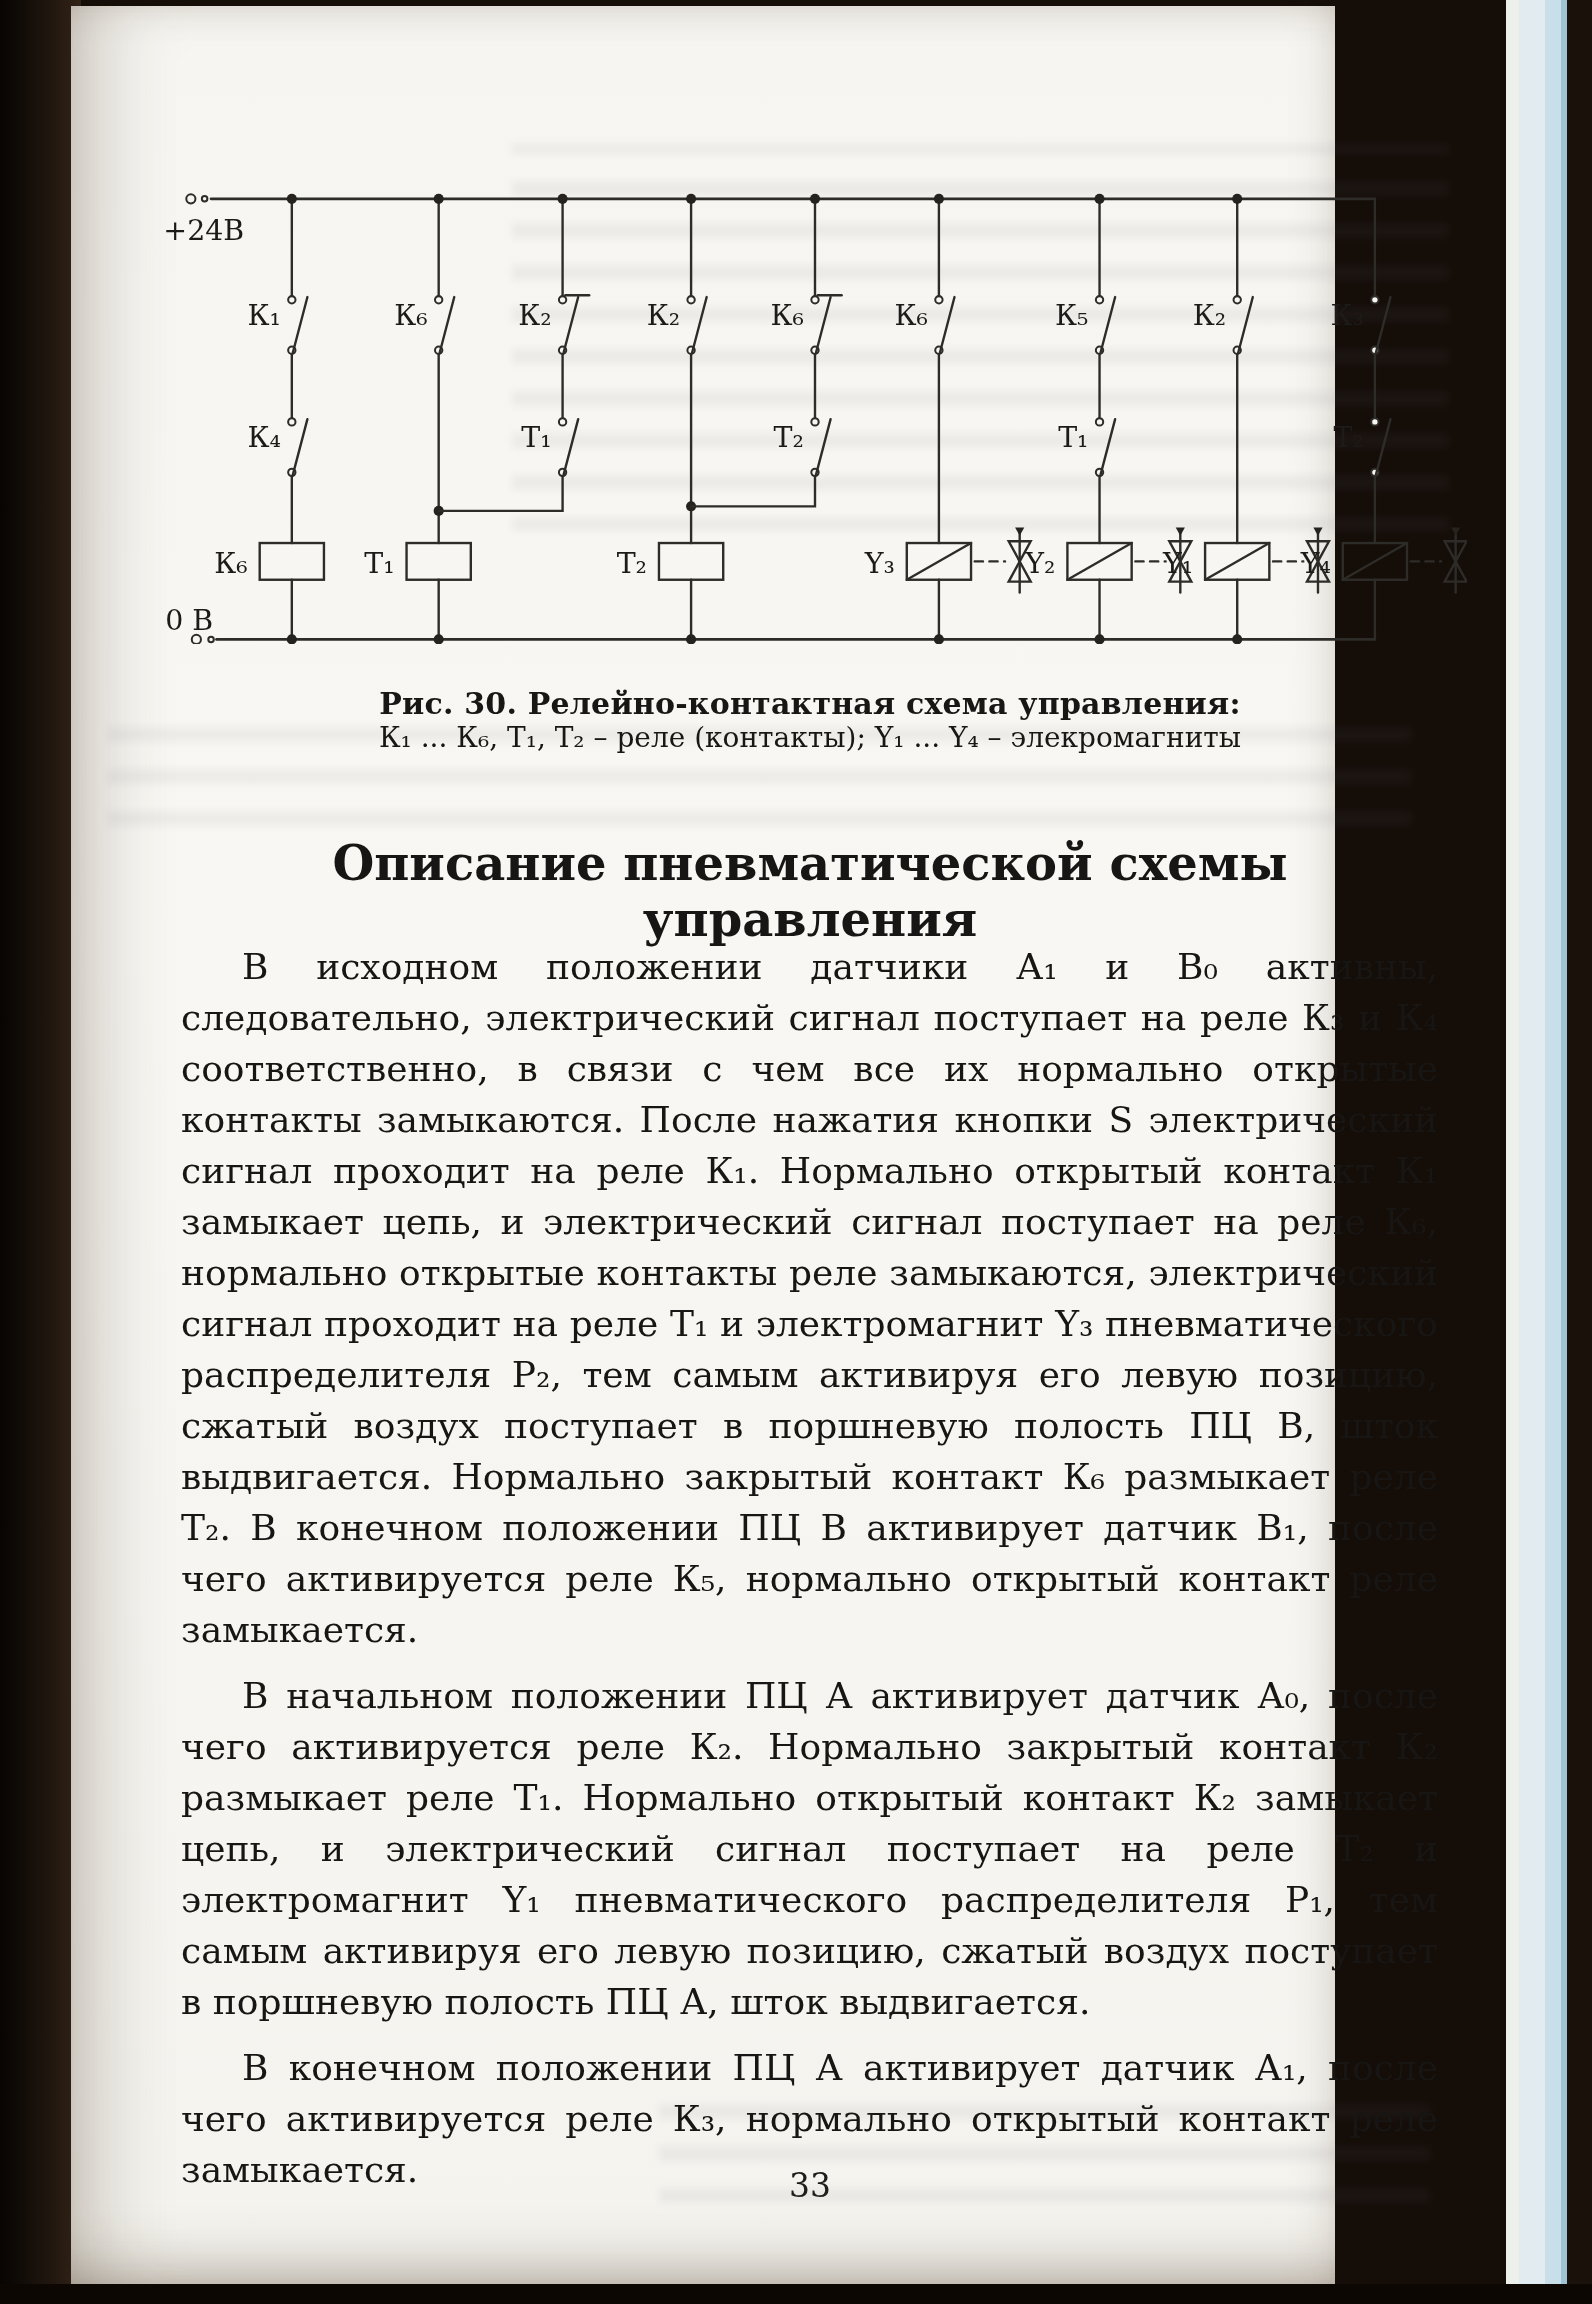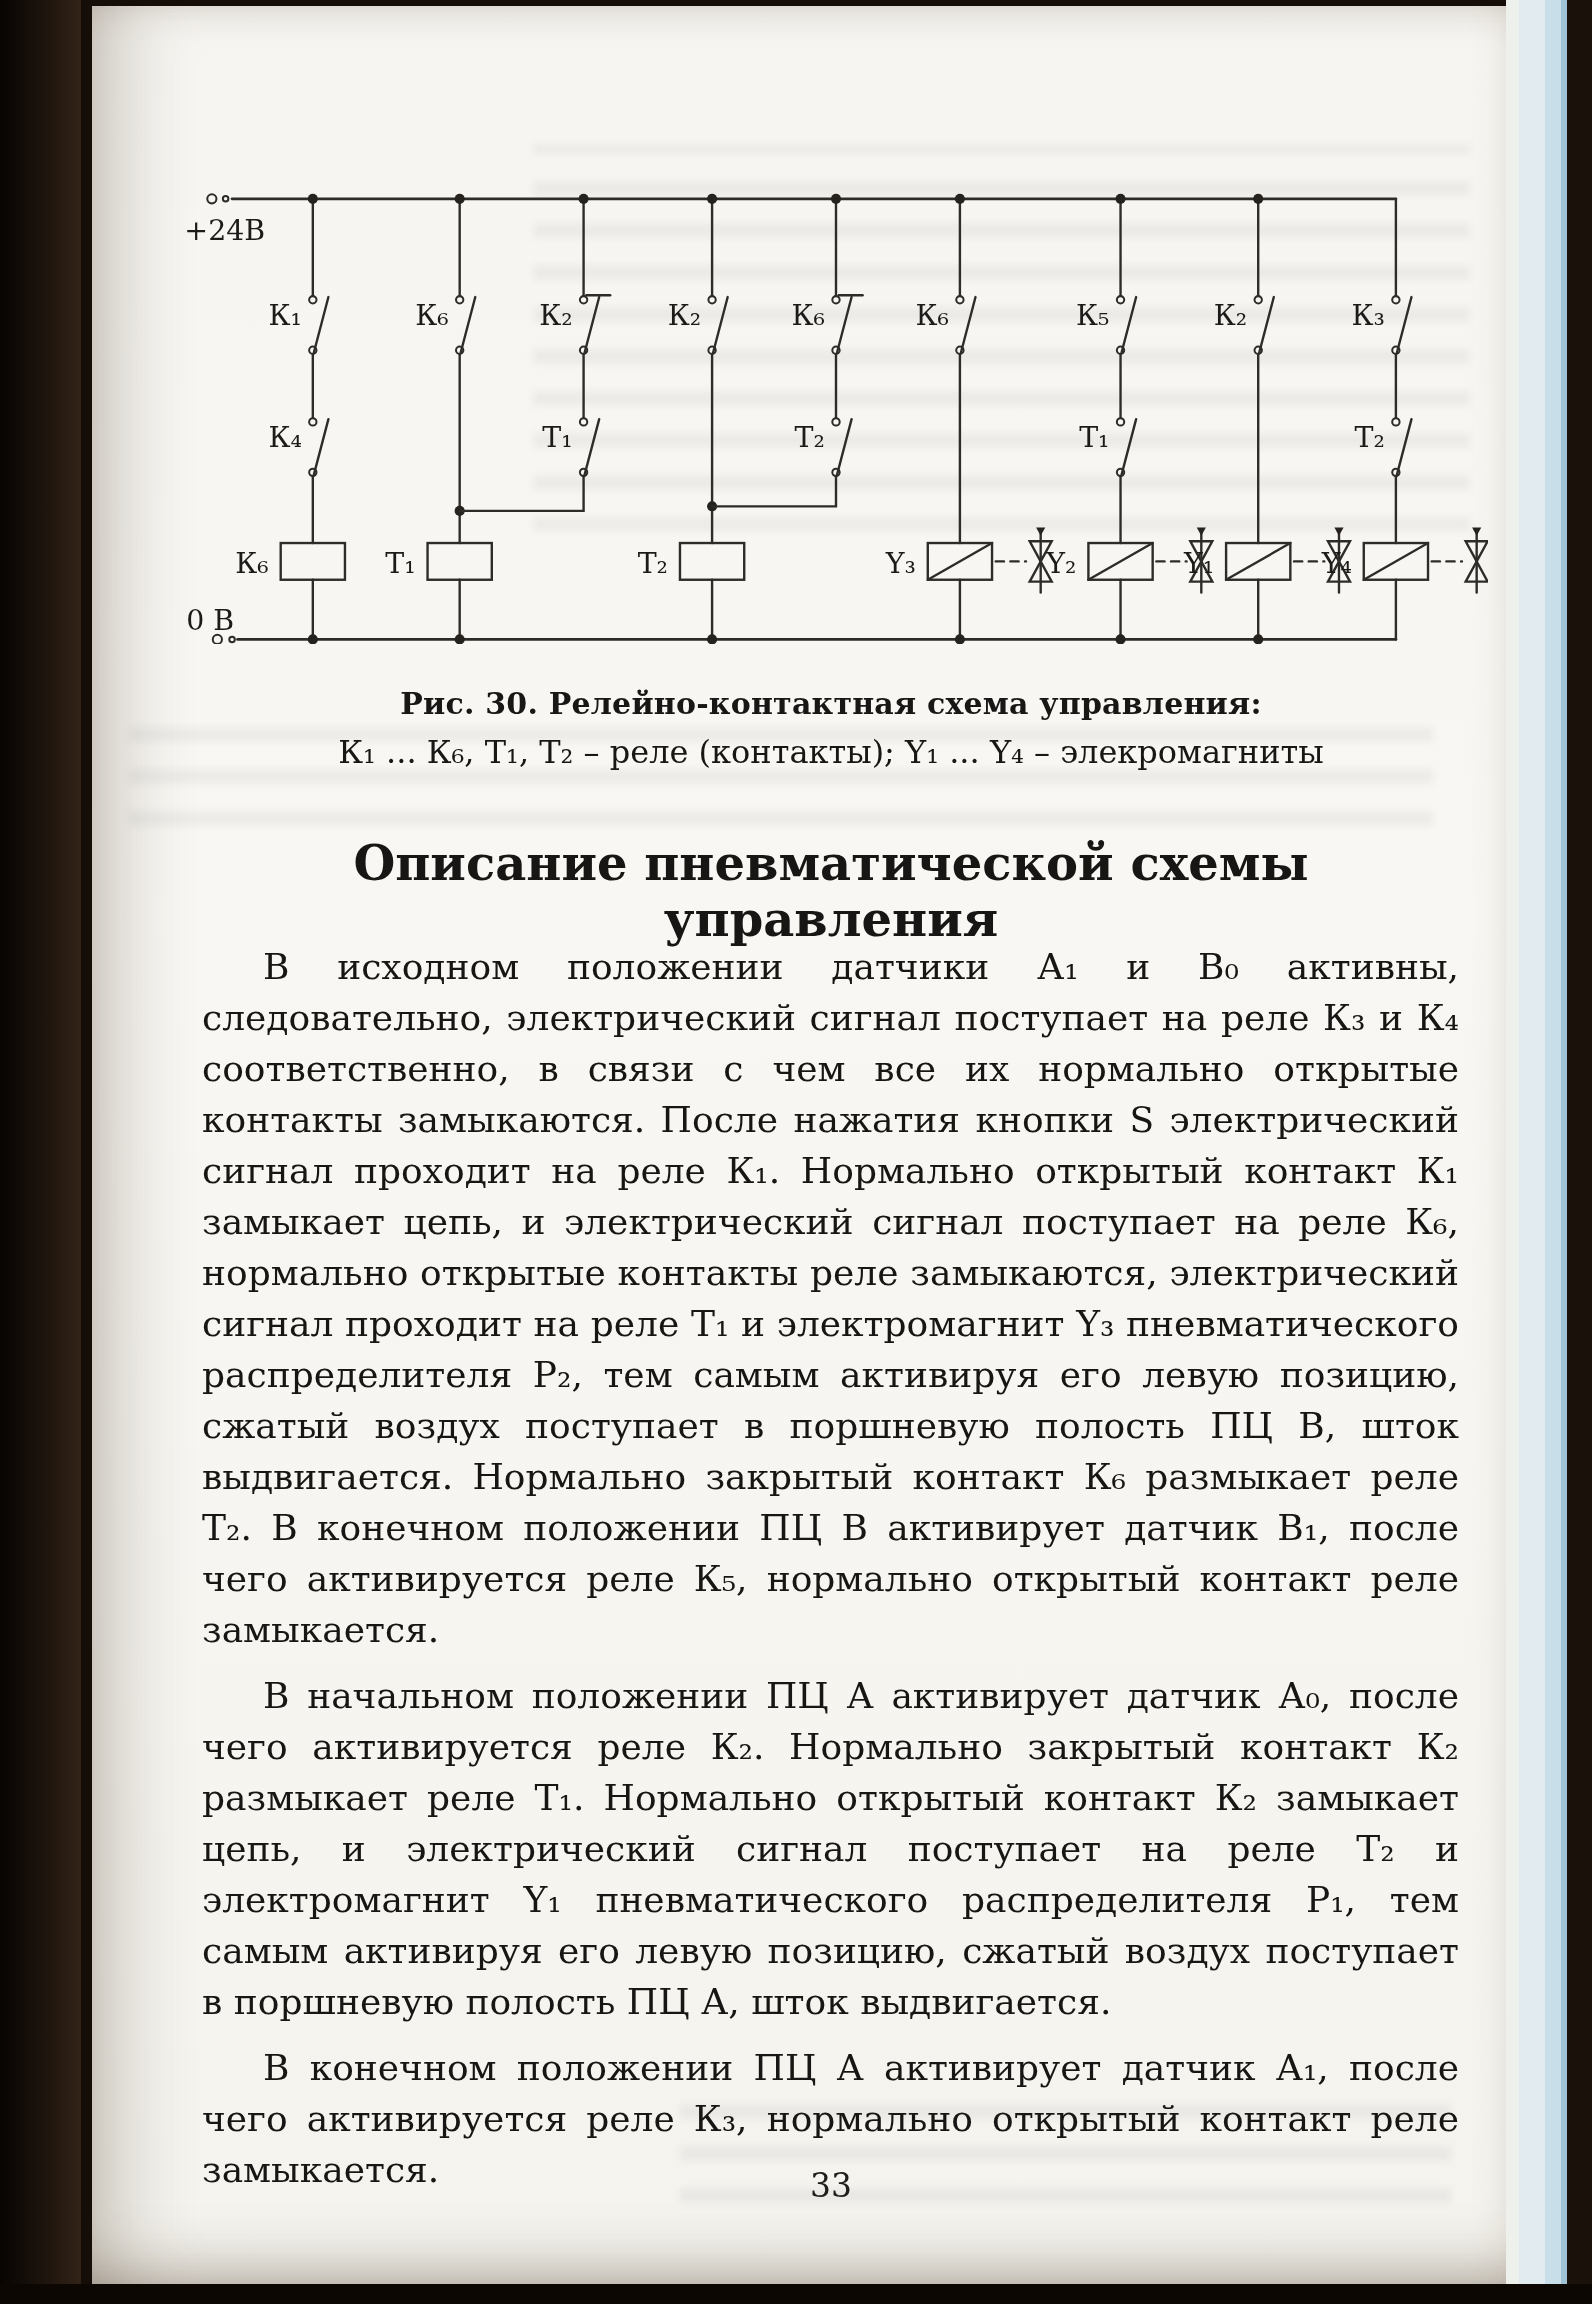--- a/index.html
+++ b/index.html
@@ -5,21 +5,21 @@
   html,body{margin:0;padding:0;}
   body{
     width:1592px;height:2305px;position:relative;overflow:hidden;
     background:#140d08;
     font-family:"DejaVu Serif","DejaVu Sans",serif;
   }
   .left-strip{position:absolute;left:0;top:0;width:81px;height:2305px;
     background:linear-gradient(90deg,#070402 0%,#1d1封 0%,#1d140d 55%,#33231724 100%);
     background:linear-gradient(90deg,#070402 0%,#1d140d 55%,#332317 100%);}
   .page{
-    position:absolute;left:92px;top:5.5px;width:1425px;height:2279px;
+    position:absolute;left:71px;top:5.5px;width:1264px;height:2279px;
     background:linear-gradient(180deg,#f6f5f1 0%,#f8f7f3 40%,#f4f3ee 100%);
     box-shadow:inset 64px 0 83px -46px rgba(70,50,30,.30),
                inset -32px 0 51px -37px rgba(90,70,45,.22),
                inset 0 -55px 64px -46px rgba(70,50,30,.38),
                inset 0 27.5px 46px -37px rgba(70,50,30,.20);
   }
   .edge-blue{position:absolute;left:1506px;top:0;width:86px;height:2305px;
     background:linear-gradient(90deg,#eef0ec 0 13px,#e2ebf0 13px 39px,#c8dfe9 39px 55px,#9fc2d4 55px 61px,#1a110a 61px 100%);}
   .bottom-dark{position:absolute;left:0;top:2284px;width:1592px;height:21px;background:#0c0703;}
 
@@ -30,21 +30,21 @@
   .circuit line,.circuit path,.circuit rect,.circuit polyline{stroke:#2e2c29;stroke-width:2.6;fill:none;stroke-linecap:round;}
   .circuit .rail{stroke-width:3.1;}
   .circuit .dot{fill:#26221e;stroke:none;}
   .circuit .term{fill:#f7f6f2;stroke:#2e2c29;stroke-width:2.2;}
   .circuit .dash{stroke-dasharray:9 7;}
   .circuit .arrowhead{fill:#26221e;stroke:none;}
   .circuit text{font:31px "DejaVu Serif","DejaVu Sans",serif;fill:#1c1b19;stroke:none;}
 
   .caption{position:absolute;left:96px;top:680px;width:1286px;text-align:center;color:#181715;}
   .cap1{font-size:30px;font-weight:bold;letter-spacing:0.2px;}
-  .cap2{font-size:32px;margin-top:12px;}
+  .cap2{font-size:28px;}
 
   .heading{position:absolute;left:96px;top:829px;width:1286px;margin:0;text-align:center;
     font-size:48px;font-weight:bold;color:#171614;}
 
   .bodytext{position:absolute;left:95px;top:920px;width:1287px;
     font-size:36px;line-height:51px;text-align:justify;color:#181614;}
   .bodytext p{margin:15px;text-indent:61px;}
 
   .pagenum{position:absolute;left:96px;top:2160px;width:1286px;text-align:center;
     font-size:33px;color:#201e1b;}

